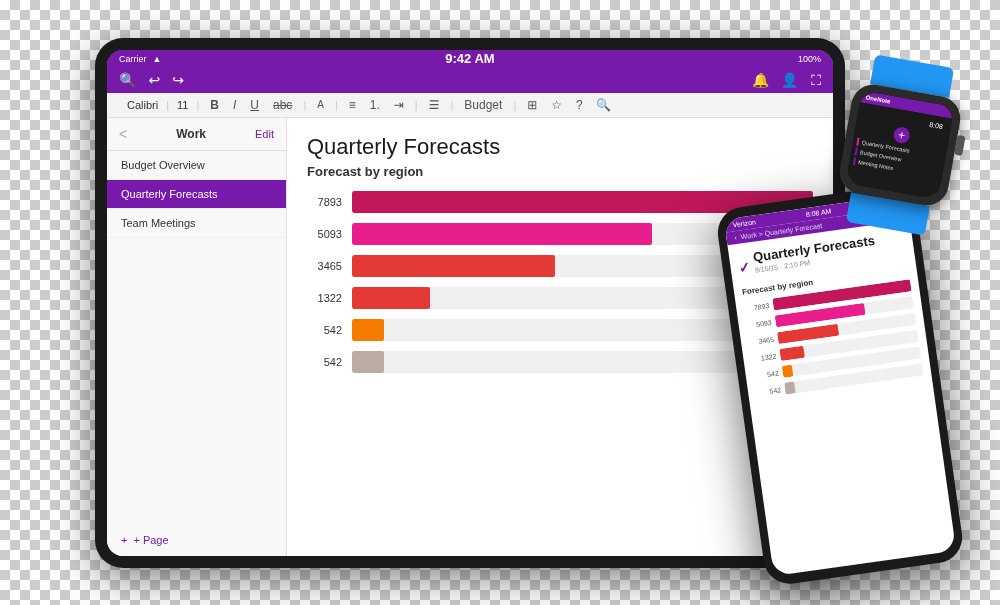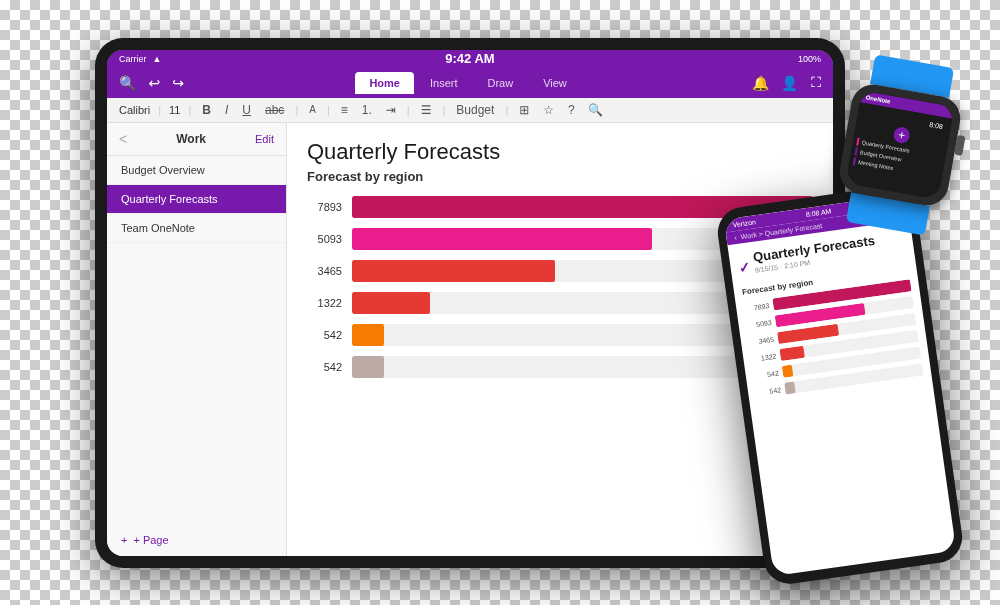--- a/index.html
+++ b/index.html
@@ -119,21 +119,21 @@
     .tab-item.active {
       background: #fff;
       color: #7719aa;
       font-weight: 600;
     }
 
     .format-bar {
       background: #f3f3f3;
       display: flex;
       align-items: center;
-      padding: 4px 12px;
+      padding: 4px 20px;
       gap: 8px;
       border-bottom: 1px solid #ddd;
       font-size: 11px;
     }
 
     .format-font {
       color: #333;
       font-size: 11px;
     }
 
@@ -504,26 +504,20 @@
           <span>100%</span>
         </div>
       </div>
 
       <div class="toolbar-nav">
         <span style="color:white;font-size:14px;">🔍</span>
         <span style="color:white;font-size:14px;">↩</span>
         <span style="color:white;font-size:14px;">↪</span>
         <span style="flex:1;"></span>
 
-        <div class="toolbar-tabs">
-          <div class="tab-item active">Home</div>
-          <div class="tab-item">Insert</div>
-          <div class="tab-item">Draw</div>
-          <div class="tab-item">View</div>
-        </div>
         <span style="flex:1;"></span>
         <span style="color:white;font-size:14px;">🔔</span>
         <span style="color:white;font-size:14px;">👤</span>
         <span style="color:white;font-size:14px;">⛶</span>
       </div>
     </div>
 
     <div class="format-bar">
       <span class="format-font">Calibri</span>
       <span class="format-sep">|</span>
@@ -553,21 +547,21 @@
     <div class="content-area">
 
       <div class="sidebar">
         <div class="sidebar-header">
           <span class="sidebar-back">&lt;</span>
           <span class="sidebar-title">Work</span>
           <span class="sidebar-edit">Edit</span>
         </div>
         <div class="sidebar-item">Budget Overview</div>
         <div class="sidebar-item active">Quarterly Forecasts</div>
-        <div class="sidebar-item">Team OneNote</div>
+        <div class="sidebar-item">Team Meetings</div>
         <div class="sidebar-footer">
           <span>+</span>
           <span>+ Page</span>
         </div>
       </div>
 
       <div class="note-content">
         <h1 class="note-title">Quarterly Forecasts</h1>
         <div class="chart-title">Forecast by region</div>
 

